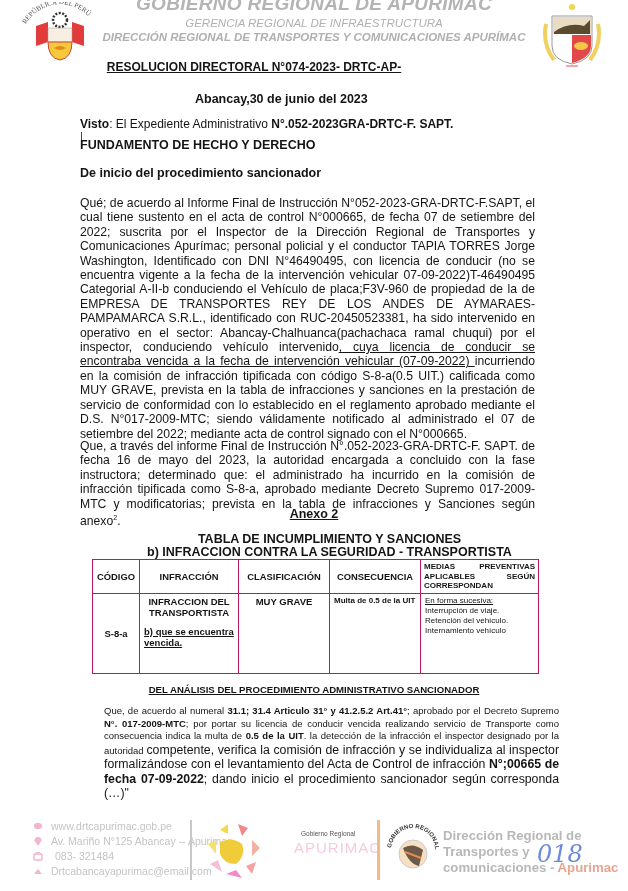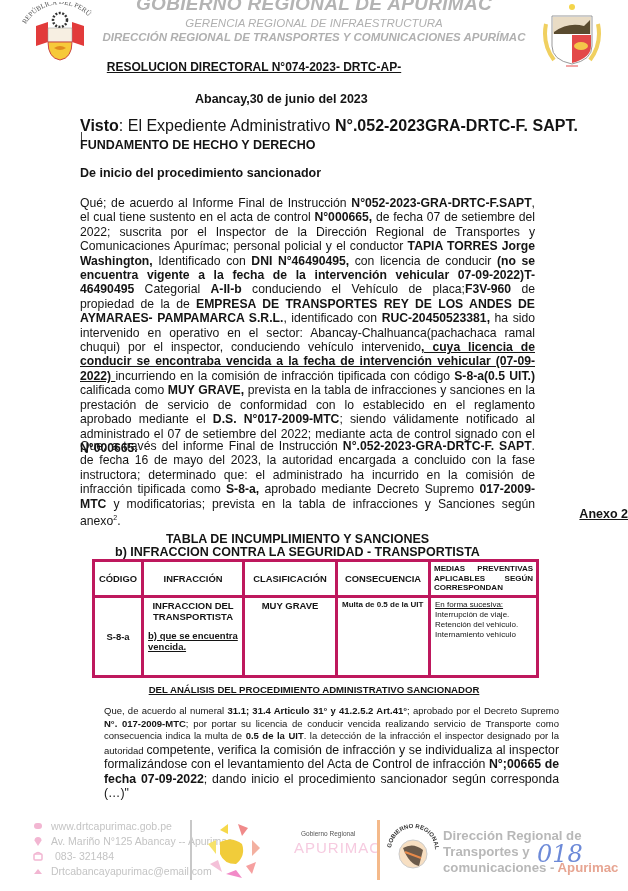--- a/index.html
+++ b/index.html
@@ -5,31 +5,31 @@
   html, body { margin:0; padding:0; background:#ffffff; }
   body { width:628px; height:891px; position:relative; overflow:hidden; font-family:"Liberation Sans", sans-serif; color:#141414; }
   .abs { position:absolute; }
   .hdr-title { left:0; width:628px; top:-7px; text-align:center; font-size:19px; font-weight:bold; font-style:italic; color:#b4b4b4; letter-spacing:0.3px; }
   .hdr-sub1 { left:0; width:628px; top:17px; text-align:center; font-size:11.5px; font-style:italic; color:#b0b0b0; }
   .hdr-sub2 { left:0; width:628px; top:31px; text-align:center; font-size:11.5px; font-weight:bold; font-style:italic; color:#b0b0b0; }
   .res-title { left:0; width:508px; top:60px; text-align:center; font-size:12px; font-weight:bold; text-decoration:underline; }
   .crest-left { left:14px; top:2px; width:92px; height:70px; }
   .crest-right { left:540px; top:4px; width:64px; height:66px; }
   .date { left:195px; top:92px; font-size:12.5px; font-weight:bold; }
-  .visto { left:80px; top:117px; font-size:16px; }
+  .visto { left:80px; top:117px; font-size:12px; }
   .cursor { left:81px; top:132px; width:1px; height:10px; background:#444; }
   .fund { left:80px; top:138px; font-size:12.5px; font-weight:bold; }
   .inicio { left:80px; top:166px; font-size:12.5px; font-weight:bold; }
   .para { left:80px; width:455px; font-size:12.2px; line-height:14.4px; text-align:justify; }
-  .para b { font-weight:bold; }
+  .para b { font-weight:normal; }
   .u { text-decoration:underline; }
-  .anexo { left:0; width:628px; top:507px; text-align:right; font-size:12.5px; font-weight:bold; text-decoration:underline; }
-  .tbl-title { left:0; width:595px; text-align:center; font-size:12.5px; font-weight:bold; }
+  .anexo { left:0; width:628px; top:507px; text-align:center; font-size:12.5px; font-weight:bold; text-decoration:underline; }
+  .tbl-title { left:0; width:595px; text-align:center; font-size:12.5px; font-weight:bold;padding-left:32px; }
   table.t { position:absolute; left:92px; top:559px; width:447px; border-collapse:collapse; font-size:9px; }
-  table.t td, table.t th { border:3px solid #be185d; vertical-align:top; padding:2px 4px; }
+  table.t td, table.t th { border:1px solid #be185d; vertical-align:top; padding:2px 4px; }
   table.t th { font-weight:bold; vertical-align:middle; text-align:center; height:28px; font-size:9.4px; }
   table.t th.last { text-align:justify; font-size:8px; line-height:9.5px; padding:2px 3px; }
   .c-code { width:36px; text-align:center; vertical-align:middle !important; font-weight:bold; font-size:9.5px; }
   .c-inf { width:90px; font-weight:bold; font-size:9.5px; }
   .c-cls { width:82px; text-align:center; font-weight:bold; font-size:9.5px; }
   .c-con { width:82px; font-weight:bold; font-size:8px; }
   .c-med { font-size:8px; line-height:10px; }
   .analisis-title { left:0; width:628px; top:684px; text-align:center; font-size:9.6px; font-weight:bold; text-decoration:underline; }
   .para-small { left:80px; width:455px; font-size:9.5px; line-height:12.5px; text-align:justify;margin-left:24px; }
   .foot-item { left:33px; font-size:10.5px; color:#c4c4c4; display:flex; align-items:center; gap:8px; }

